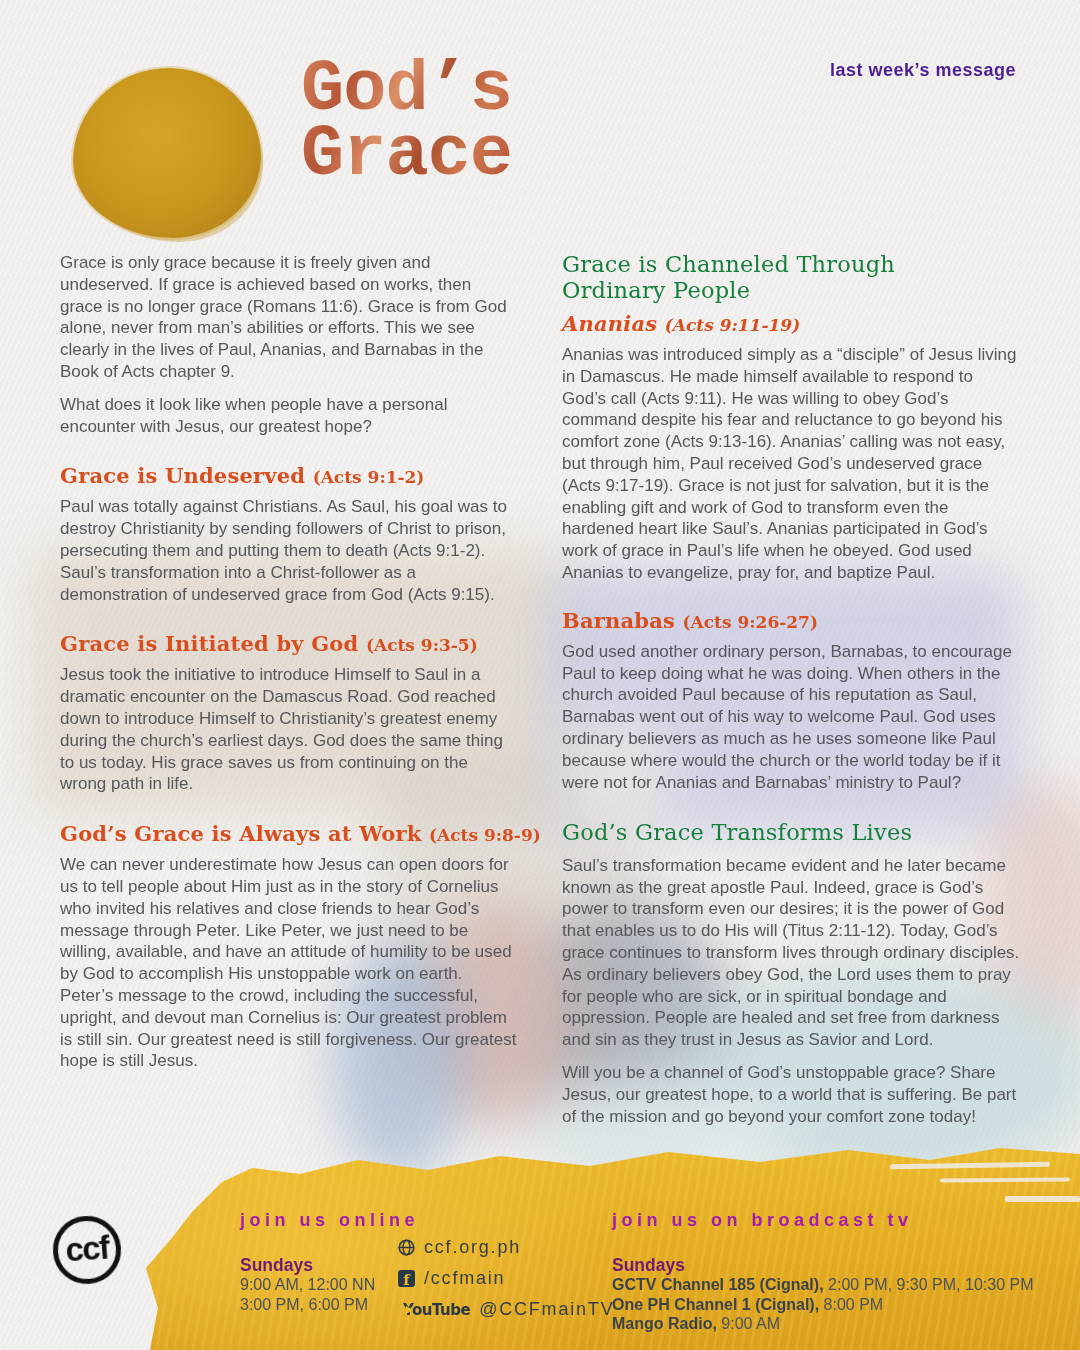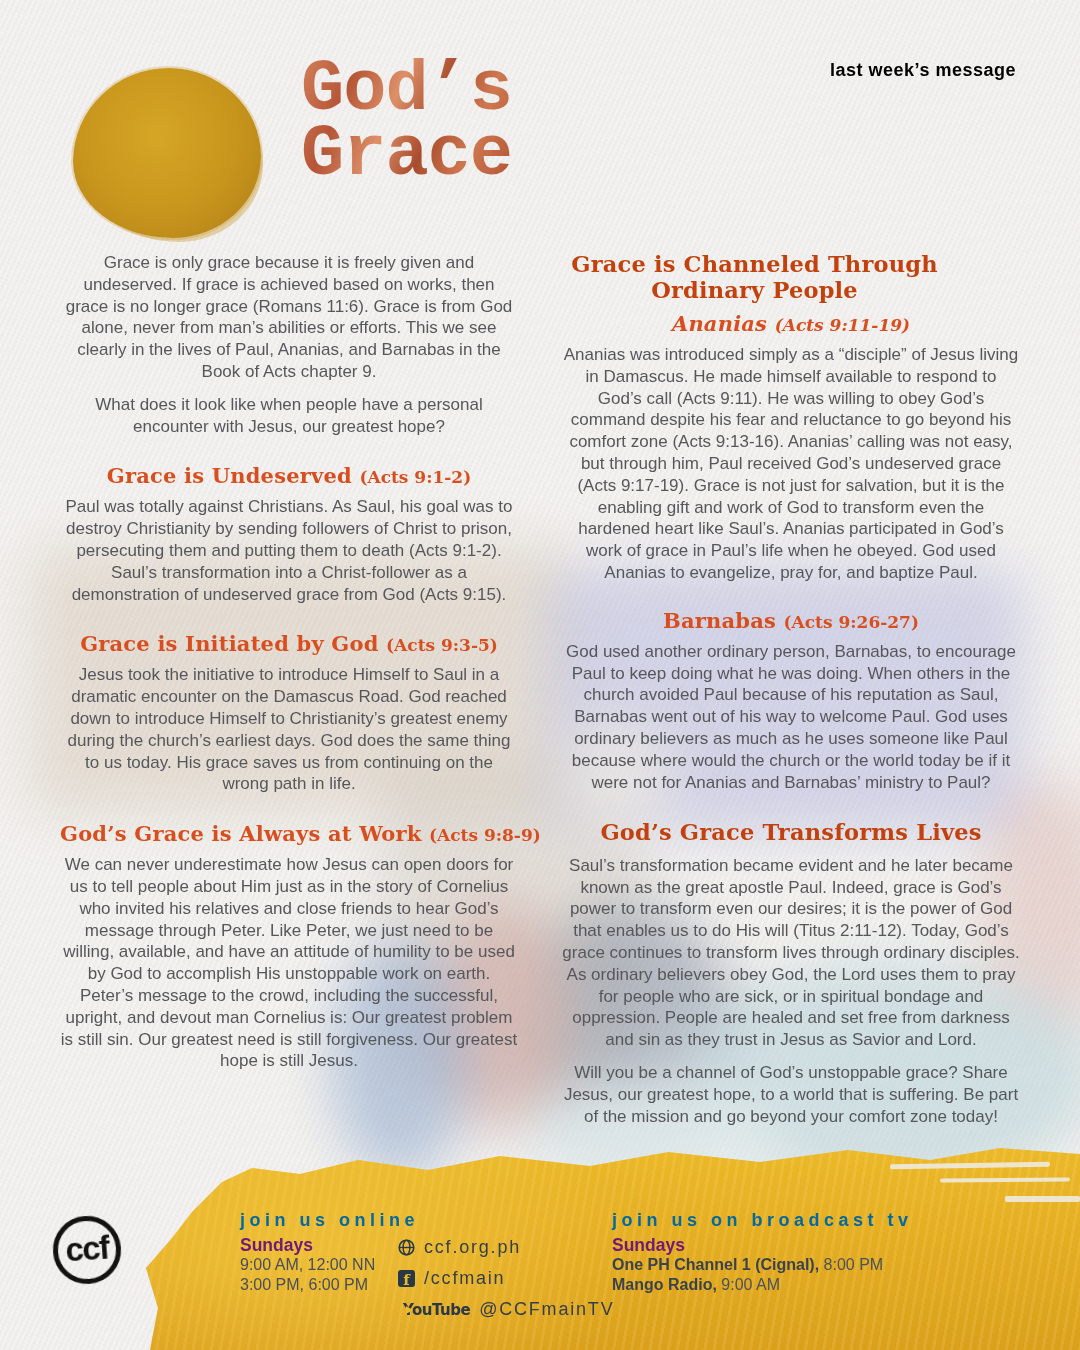--- a/index.html
+++ b/index.html
@@ -33,31 +33,31 @@
     box-shadow:0 0 0 2px rgba(197,145,24,.25), 6px 8px 0 -4px rgba(196,146,26,.35);}
   .series-txt{position:absolute;left:40px;top:82px;width:255px;text-align:center;color:#fff;}
   .series-kicker{font-weight:bold;font-size:16px;letter-spacing:.3px;}
   .series-line{font-family:"DejaVu Serif","Liberation Serif",serif;font-weight:bold;
     font-size:43px;line-height:.88;letter-spacing:-.5px;text-shadow:0 1px 2px rgba(150,110,20,.25);}
   .title{position:absolute;left:301px;top:58px;font-family:Liberation Mono, monospace;
     font-weight:bold;font-size:72px;line-height:.9;letter-spacing:-1px;
     background:linear-gradient(112deg,#d4805a 0%,#b55536 22%,#dd9068 42%,#a94c2d 60%,#cf7850 78%,#b25233 100%);
     -webkit-background-clip:text;background-clip:text;color:transparent;-webkit-text-fill-color:transparent;}
   .kicker{position:absolute;right:64px;top:60px;font-weight:bold;font-size:18px;
-    letter-spacing:.5px;color:#000000;}
-
-  
-  .col{position:absolute;top:252px;width:458px;color:#56575b;font-size:17px;line-height:21.8px;text-align:center;}
+    letter-spacing:.5px;color:#4c1d95;}
+
+  
+  .col{position:absolute;top:252px;width:458px;color:#56575b;font-size:17px;line-height:21.8px;}
   .col-left{left:60px;}
   .col-right{left:562px;}
   .col p{margin:0 0 11px 0;}
   .h-orange{font-family:"DejaVu Serif","Liberation Serif",serif;font-weight:bold;color:#d84e1e;
     font-size:21px;line-height:24px;margin:27px 0 7px 0;white-space:nowrap;letter-spacing:.2px;}
   .h-orange .ref{font-size:17px;letter-spacing:0;}
-  .h-blue{font-family:"DejaVu Serif","Liberation Serif",serif;font-weight:bold;color:#c2410c;
+  .h-blue{font-family:"DejaVu Serif","Liberation Serif",serif;font-weight:normal;color:#15803d;
     font-size:22.5px;line-height:25.5px;margin:0 0 9px 0;max-width:385px;letter-spacing:.2px;}
   .h-blue2{max-width:458px;margin-top:27px;}
   .subhead{margin-top:25px;}
 
   
   .gold{position:absolute;left:0;top:1140px;width:1080px;height:210px;
     background:
       radial-gradient(ellipse 500px 220px at 28% 55%, rgba(246,205,74,.55), rgba(0,0,0,0) 70%),
       repeating-linear-gradient(100deg, rgba(255,230,140,.14) 0 3px, rgba(0,0,0,0) 3px 9px),
       linear-gradient(180deg,#ecba2b 0%,#e3ab21 55%,#daa01c 100%);
@@ -68,21 +68,21 @@
   .s1{left:890px;top:1163px;width:160px;height:5px;transform:rotate(-1deg);}
   .s2{left:940px;top:1178px;width:130px;height:4px;transform:rotate(-.5deg);}
   .s3{left:1005px;top:1196px;width:75px;height:6px;}
   .ccf-logo{position:absolute;left:53px;top:1216px;width:68px;height:68px;border:5px solid #121212;
     border-radius:50%;box-sizing:border-box;display:flex;align-items:center;justify-content:center;
     transform:rotate(-4deg);}
   .ccf-logo span{font-weight:bold;font-size:33px;letter-spacing:-1.5px;color:#121212;margin-top:-3px;}
   .f-col{position:absolute;color:#39424b;}
   .f-online{left:240px;top:1210px;width:340px;}
   .f-broadcast{left:612px;top:1210px;width:440px;}
-  .f-head{font-weight:bold;font-size:18px;letter-spacing:4.5px;color:#0369a1;margin-bottom:4px;}
+  .f-head{font-weight:bold;font-size:18px;letter-spacing:4.5px;color:#a21caf;margin-bottom:24px;}
   .f-day{font-weight:bold;font-size:17.5px;line-height:20px;color:#701a75;}
   .f-times{font-size:16px;line-height:19.5px;color:#474f57;}
   .f-social{position:absolute;left:158px;top:27px;width:190px;}
   .f-social-row{display:flex;align-items:center;margin-bottom:10px;}
   .f-social-row .lbl{font-size:18px;letter-spacing:1.8px;color:#333e49;margin-left:9px;}
   .yt-word{font-family:"DejaVu Sans",sans-serif;font-weight:bold;font-size:15px;color:#2a3744;
     margin-left:5px;letter-spacing:-.5px;}
   .icon-fb{width:17px;height:17px;background:#2a3744;border-radius:3px;color:#e9ba2c;
     display:flex;align-items:flex-end;justify-content:center;font-weight:bold;font-size:15px;
     line-height:14px;font-family:"DejaVu Serif",serif;}
@@ -197,19 +197,22 @@
         <span class="yt-word">YouTube</span>
         <span class="lbl">@CCFmainTV</span>
       </div>
     </div>
   </div>
 
   <div class="f-col f-broadcast">
     <div class="f-head">join us on broadcast tv</div>
     <div class="f-day">Sundays</div>
     <div class="bc-line">
+      <b>GCTV Channel 185 (Cignal),</b><span> 2:00 PM, 9:30 PM, 10:30 PM</span>
+    </div>
+    <div class="bc-line">
       <b>One PH Channel 1 (Cignal),</b><span> 8:00 PM</span>
     </div>
     <div class="bc-line">
       <b>Mango Radio,</b><span> 9:00 AM</span>
     </div>
   </div>
 </div>
 
 </body></html>

